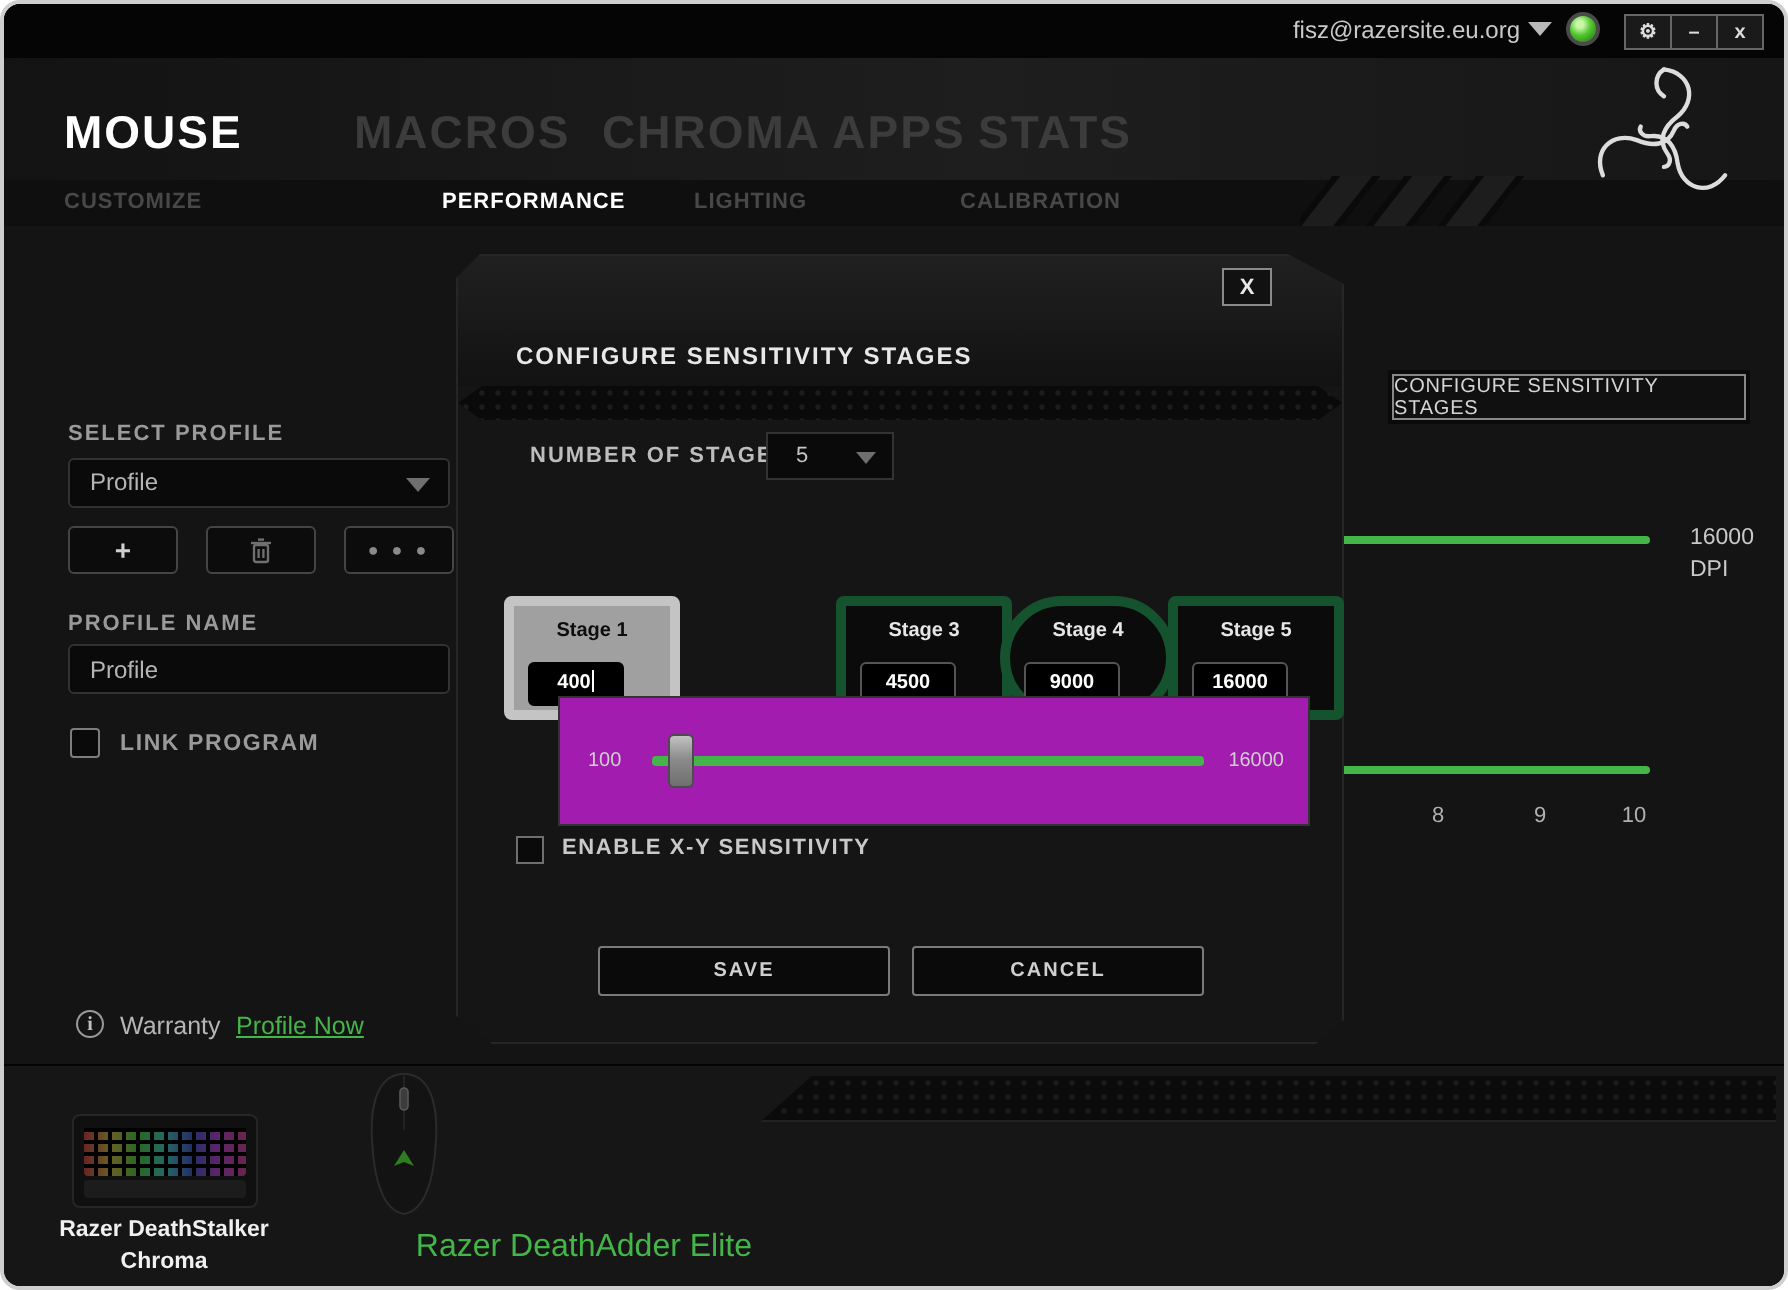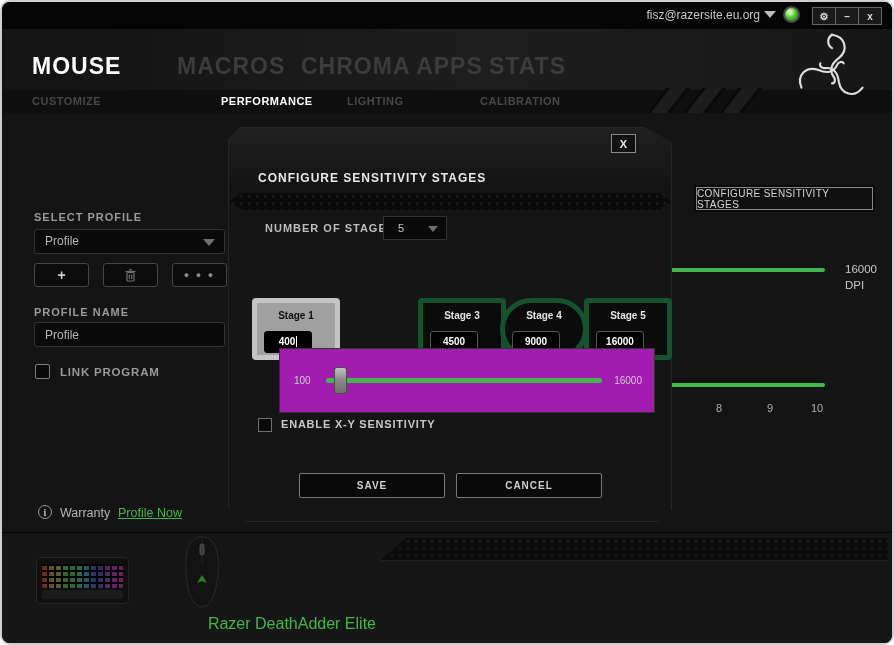--- a/index.html
+++ b/index.html
@@ -210,20 +210,21 @@
       <div id="kb-rgb"></div>
       <div id="kb-keys"></div>
       <div id="kb-rest"></div>
     </div>
     <svg id="mouse-device" width="44" height="74" viewBox="0 0 44 74">
       <path d="M22 2 C35 2 39 17 38 35 C37 54 33 70 22 72 C11 70 7 54 6 35 C5 17 9 2 22 2 Z" fill="#131313" stroke="#2b2b2b" stroke-width="1"></path>
       <path d="M22 3 L22 30" stroke="#222" stroke-width="1"></path>
       <rect x="20" y="9" width="4" height="11" rx="2" fill="#3c3c3c" stroke="#585858" stroke-width="0.8"></rect>
       <path d="M22 40 l5 8 -5 -2 -5 2 Z" fill="#2f7d22"></path>
     </svg>
+    <div id="kb-name">Razer DeathStalker Chroma</div>
     <div id="mouse-name">Razer DeathAdder Elite</div>
   </div>
 
   <div id="dialog">
     <div id="dialog-header">
       <span id="dialog-title">CONFIGURE SENSITIVITY STAGES</span>
       <div id="dialog-close">X</div>
     </div>
     <div id="dialog-strip"></div>
 

